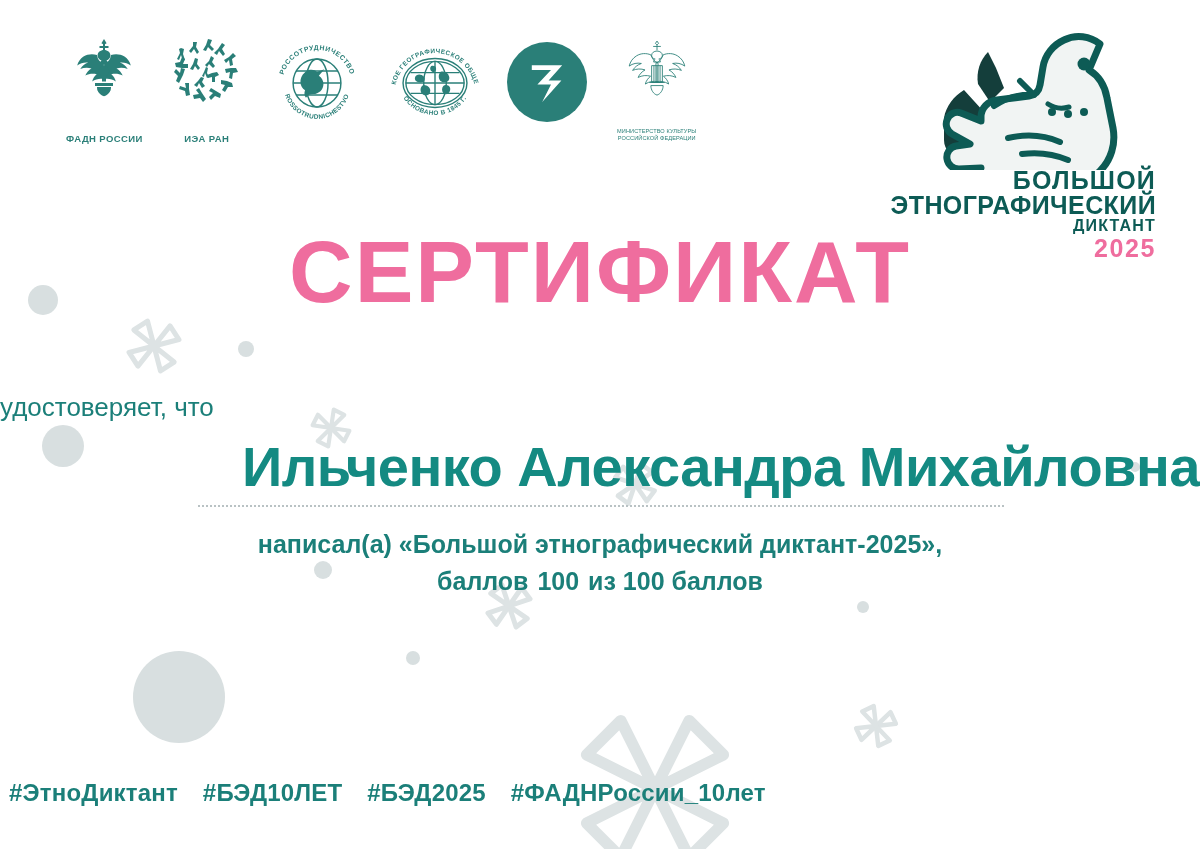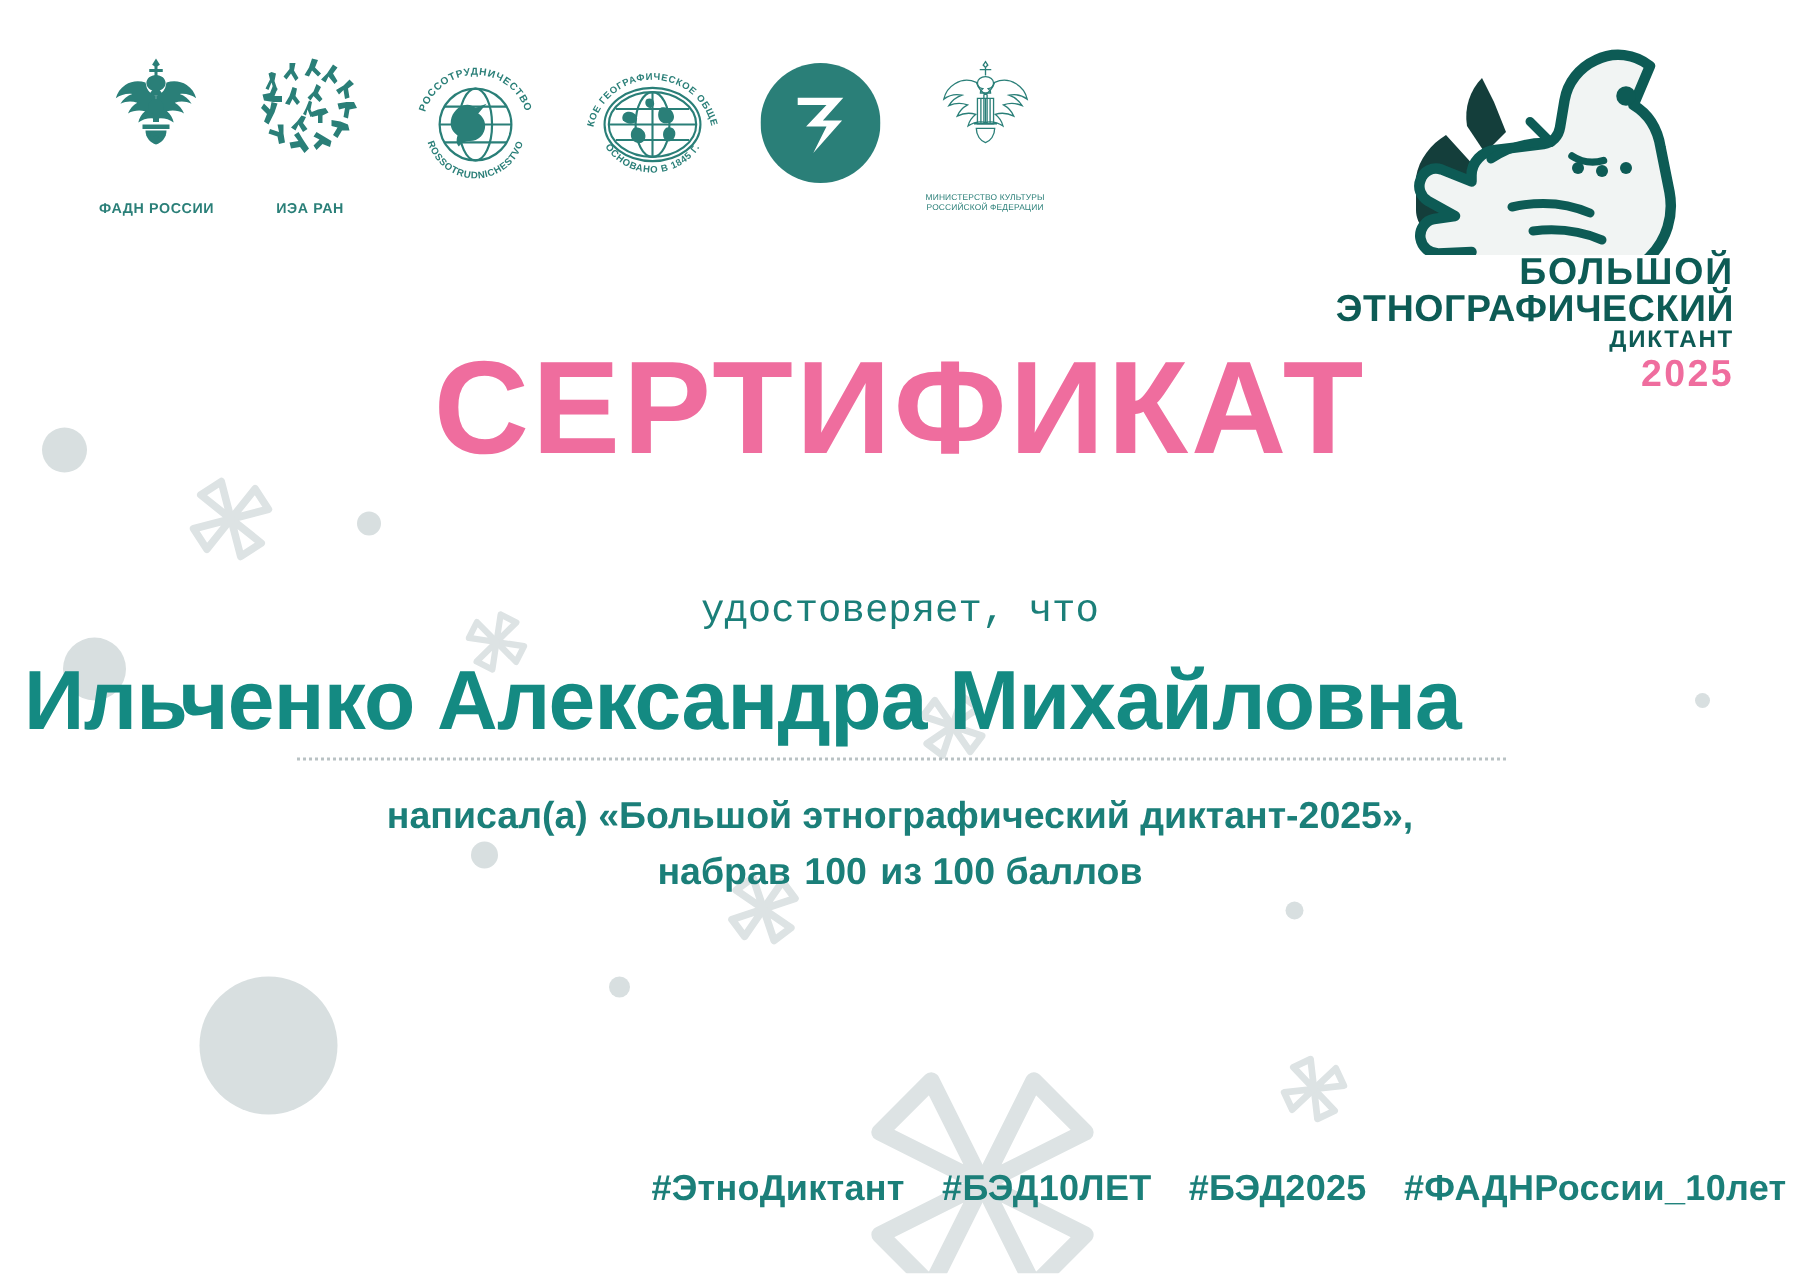--- a/index.html
+++ b/index.html
@@ -124,32 +124,30 @@
     letter-spacing: 2px;
     color: #ef6d9e;
     line-height: 1;
   }
 
   .certifies-line {
     position: absolute;
     top: 392px;
     left: 0;
     right: 0;
-    text-align: center;
     font-size: 26px;
     color: #1b7f79;
-    font-family: Liberation Mono, monospace;
   }
 
   .recipient-name {
     position: absolute;
     top: 434px;
     left: 16px;
     right: 0;
-    text-align: left;
+    text-align: right;
     font-size: 56px;
     font-weight: bold;
     color: #148a82;
     white-space: nowrap;
     letter-spacing: -0.5px;
   }
 
   .name-rule {
     position: absolute;
     top: 505px;
@@ -170,21 +168,21 @@
     line-height: 1.48;
     font-weight: bold;
   }
   .statement .score { padding: 0 2px; }
 
   .hashtags {
     position: absolute;
     top: 779px;
     left: 0;
     right: 0;
-    text-align: right;
+    text-align: left;
     font-size: 24px;
     font-weight: bold;
     color: #1b7f79;
     letter-spacing: 0.2px;
   }
   .hashtags .tag { margin: 0 9px; }
 </style>
 </head>
 <body>
 
@@ -424,21 +422,21 @@
 
     <div class="certifies-line">удостоверяет, что</div>
 
     <div class="recipient-name">Ильченко Александра Михайловна</div>
 
     <div class="name-rule"></div>
 
     <div class="statement">
       <div>написал(а) «Большой этнографический диктант-2025»,</div>
       <div>
-        <span>набрав</span>
+        <span>баллов</span>
         <span class="score">100</span>
         <span>из 100 баллов</span>
       </div>
     </div>
 
     <div class="hashtags">
       <span class="tag">#ЭтноДиктант</span>
       <span class="tag">#БЭД10ЛЕТ</span>
       <span class="tag">#БЭД2025</span>
       <span class="tag">#ФАДНРоссии_10лет</span>

